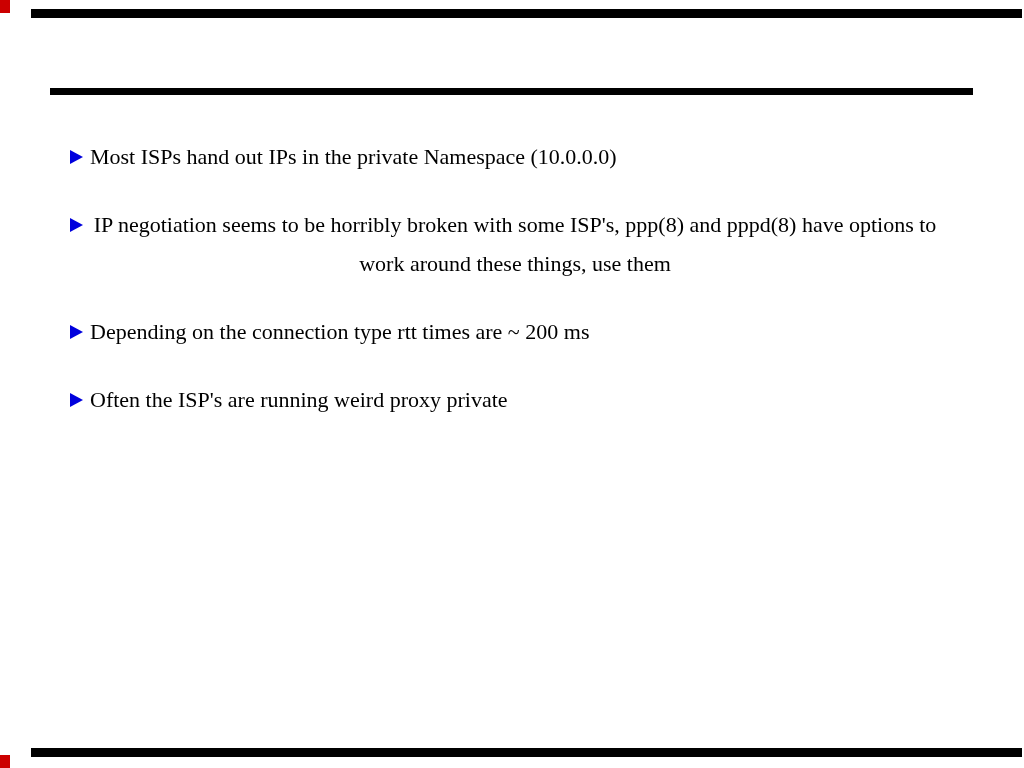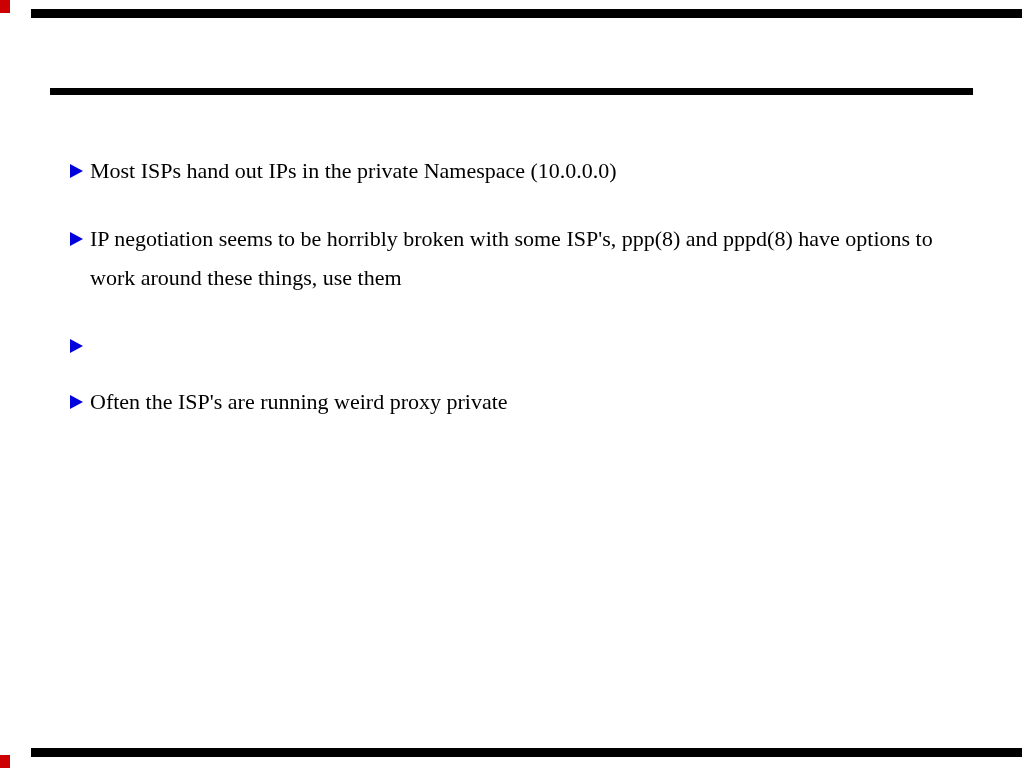--- a/index.html
+++ b/index.html
@@ -50,22 +50,23 @@
     top: 88px;
     width: 923px;
     height: 7px;
     background: #000000;
   }
 
   
   .bullet-list {
     position: absolute;
     left: 70px;
-    top: 151px;
+    top: 137px;
     width: 890px;
+    text-align: center;
   }
   .bullet-item {
     display: flex;
     align-items: flex-start;
     margin-bottom: 29px;
     font-size: 22px;
     line-height: 39px;
   }
   .bullet-marker {
     flex: 0 0 auto;
@@ -96,20 +97,21 @@
       <div class="bullet-item">
         <span class="bullet-marker"></span>
         <span class="bullet-text">Most ISPs hand out IPs in the private Namespace (10.0.0.0)</span>
       </div>
       <div class="bullet-item">
         <span class="bullet-marker"></span>
         <span class="bullet-text">IP negotiation seems to be horribly broken with some ISP's, ppp(8) and pppd(8) have options to work around these things, use them</span>
       </div>
       <div class="bullet-item">
         <span class="bullet-marker"></span>
+        <span class="bullet-text">Depending on the connection type rtt times are ~ 200 ms</span>
       </div>
       <div class="bullet-item">
         <span class="bullet-marker"></span>
         <span class="bullet-text">Often the ISP's are running weird proxy private</span>
       </div>
     </div>
 
   <div class="edge-bar bottom"></div>
   <div class="corner-accent bottom"></div>
 

